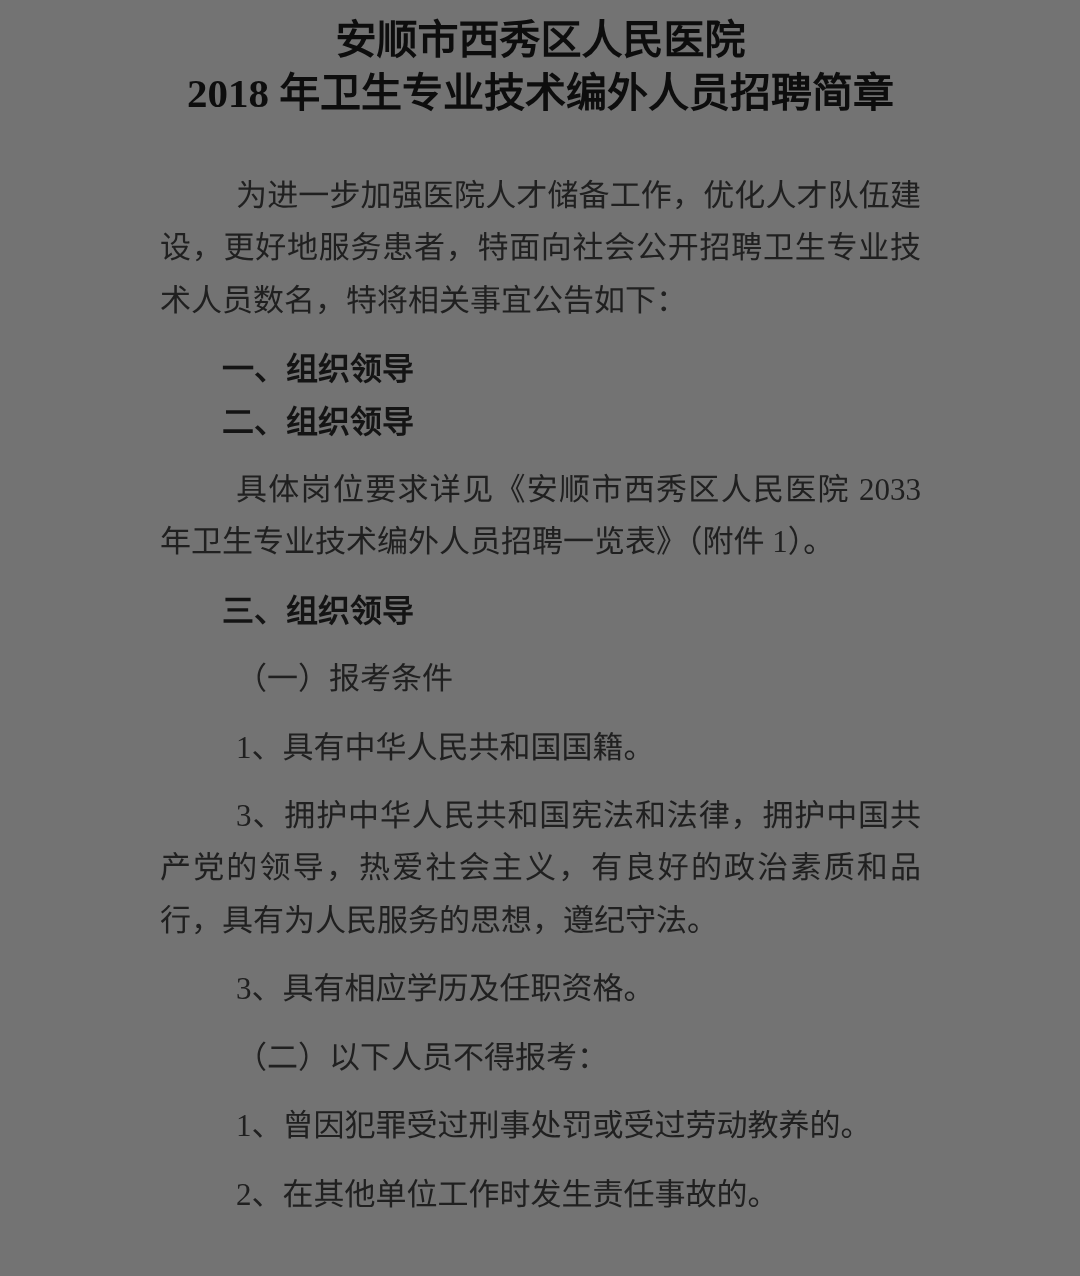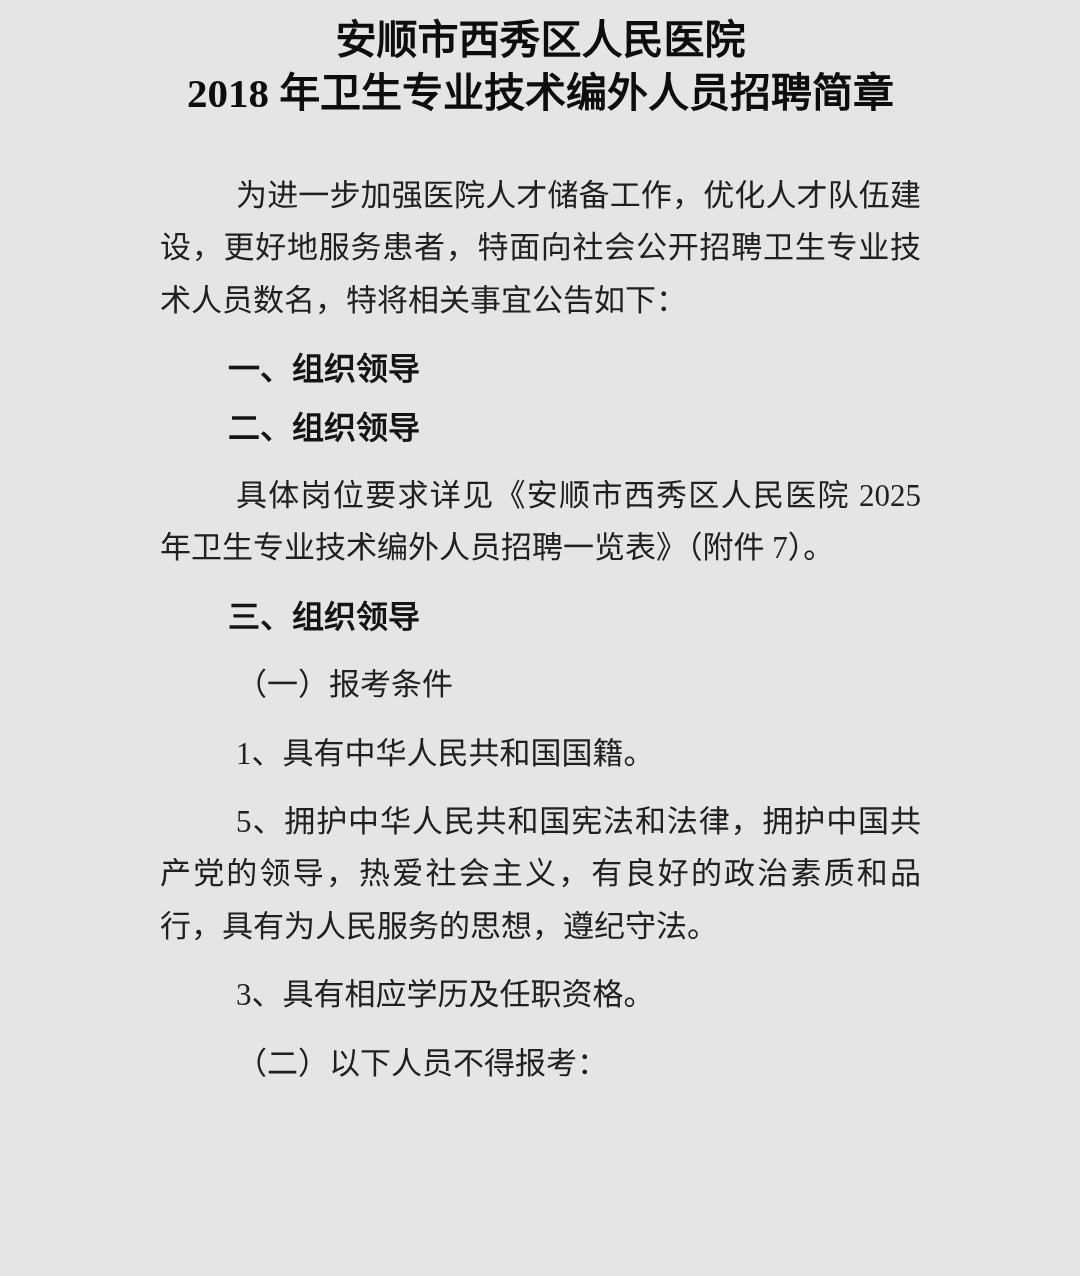--- a/index.html
+++ b/index.html
@@ -4,21 +4,21 @@
 <style>
   html, body {
     margin: 0;
     padding: 0;
     background: #ffffff;
   }
   .page {
     position: relative;
     width: 1080px;
     height: 1276px;
-    background: #e5e5e5;
+    background: #737373;
     overflow: hidden;
     box-sizing: border-box;
     padding: 14px 143px 0 144px;
     color: #1b1b1b;
   }
   .doc-title {
     text-align: center;
     font-family: "Liberation Serif", "DejaVu Serif", serif;
     font-weight: bold;
     font-size: 41px;
@@ -32,21 +32,21 @@
     font-size: 31px;
     line-height: 52.4px;
     color: #202020;
   }
   .doc-body p {
     margin: 16px;
     text-indent: 76px;
     text-align: justify;
   }
   .section-heading {
-    margin: 6px;
+    margin: 0;
     text-indent: 78px;
     font-family: "Liberation Sans", "DejaVu Sans", sans-serif;
     font-weight: bold;
     font-size: 32px;
     line-height: 52.4px;
     color: #141414;
     text-align: left;
   }
 </style>
 </head>
@@ -59,24 +59,26 @@
     <div>2018 年卫生专业技术编外人员招聘简章</div>
   </div>
 
   <div class="doc-body">
 
     <p>为进一步加强医院人才储备工作，优化人才队伍建设，更好地服务患者，特面向社会公开招聘卫生专业技术人员数名，特将相关事宜公告如下：</p>
 
     <div class="section-heading">一、组织领导</div>
 
     <div class="section-heading">二、组织领导</div>
-    <p>具体岗位要求详见《安顺市西秀区人民医院 2025 年卫生专业技术编外人员招聘一览表》（附件 7）。</p>
+    <p>具体岗位要求详见《安顺市西秀区人民医院 2033 年卫生专业技术编外人员招聘一览表》（附件 1）。</p>
 
     <div class="section-heading">三、组织领导</div>
     <p>（一）报考条件</p>
     <p>1、具有中华人民共和国国籍。</p>
-    <p>5、拥护中华人民共和国宪法和法律，拥护中国共产党的领导，热爱社会主义，有良好的政治素质和品行，具有为人民服务的思想，遵纪守法。</p>
+    <p>3、拥护中华人民共和国宪法和法律，拥护中国共产党的领导，热爱社会主义，有良好的政治素质和品行，具有为人民服务的思想，遵纪守法。</p>
     <p>3、具有相应学历及任职资格。</p>
     <p>（二）以下人员不得报考：</p>
+    <p>1、曾因犯罪受过刑事处罚或受过劳动教养的。</p>
+    <p>2、在其他单位工作时发生责任事故的。</p>
 
   </div>
 
 </div>
 
 </body></html>

